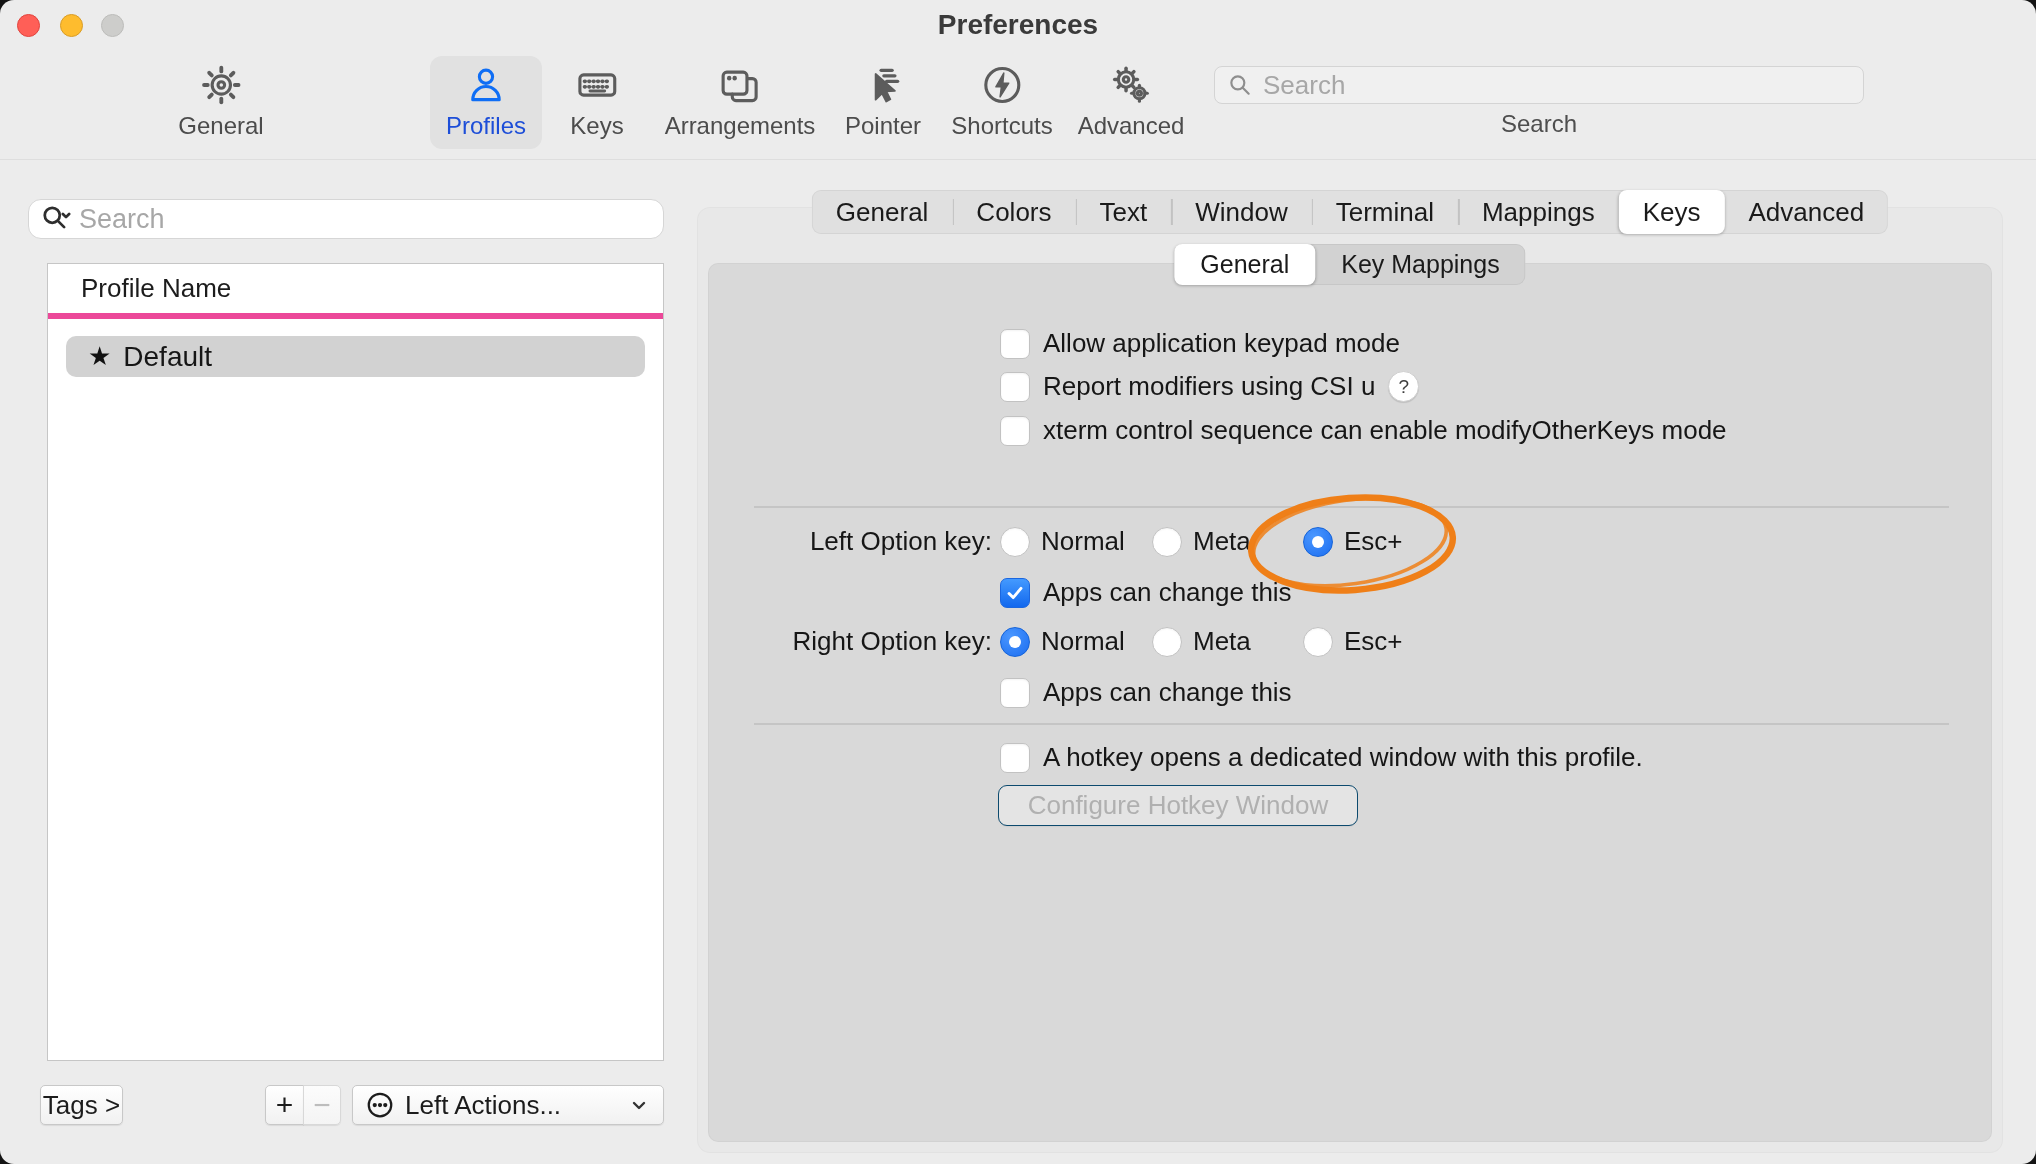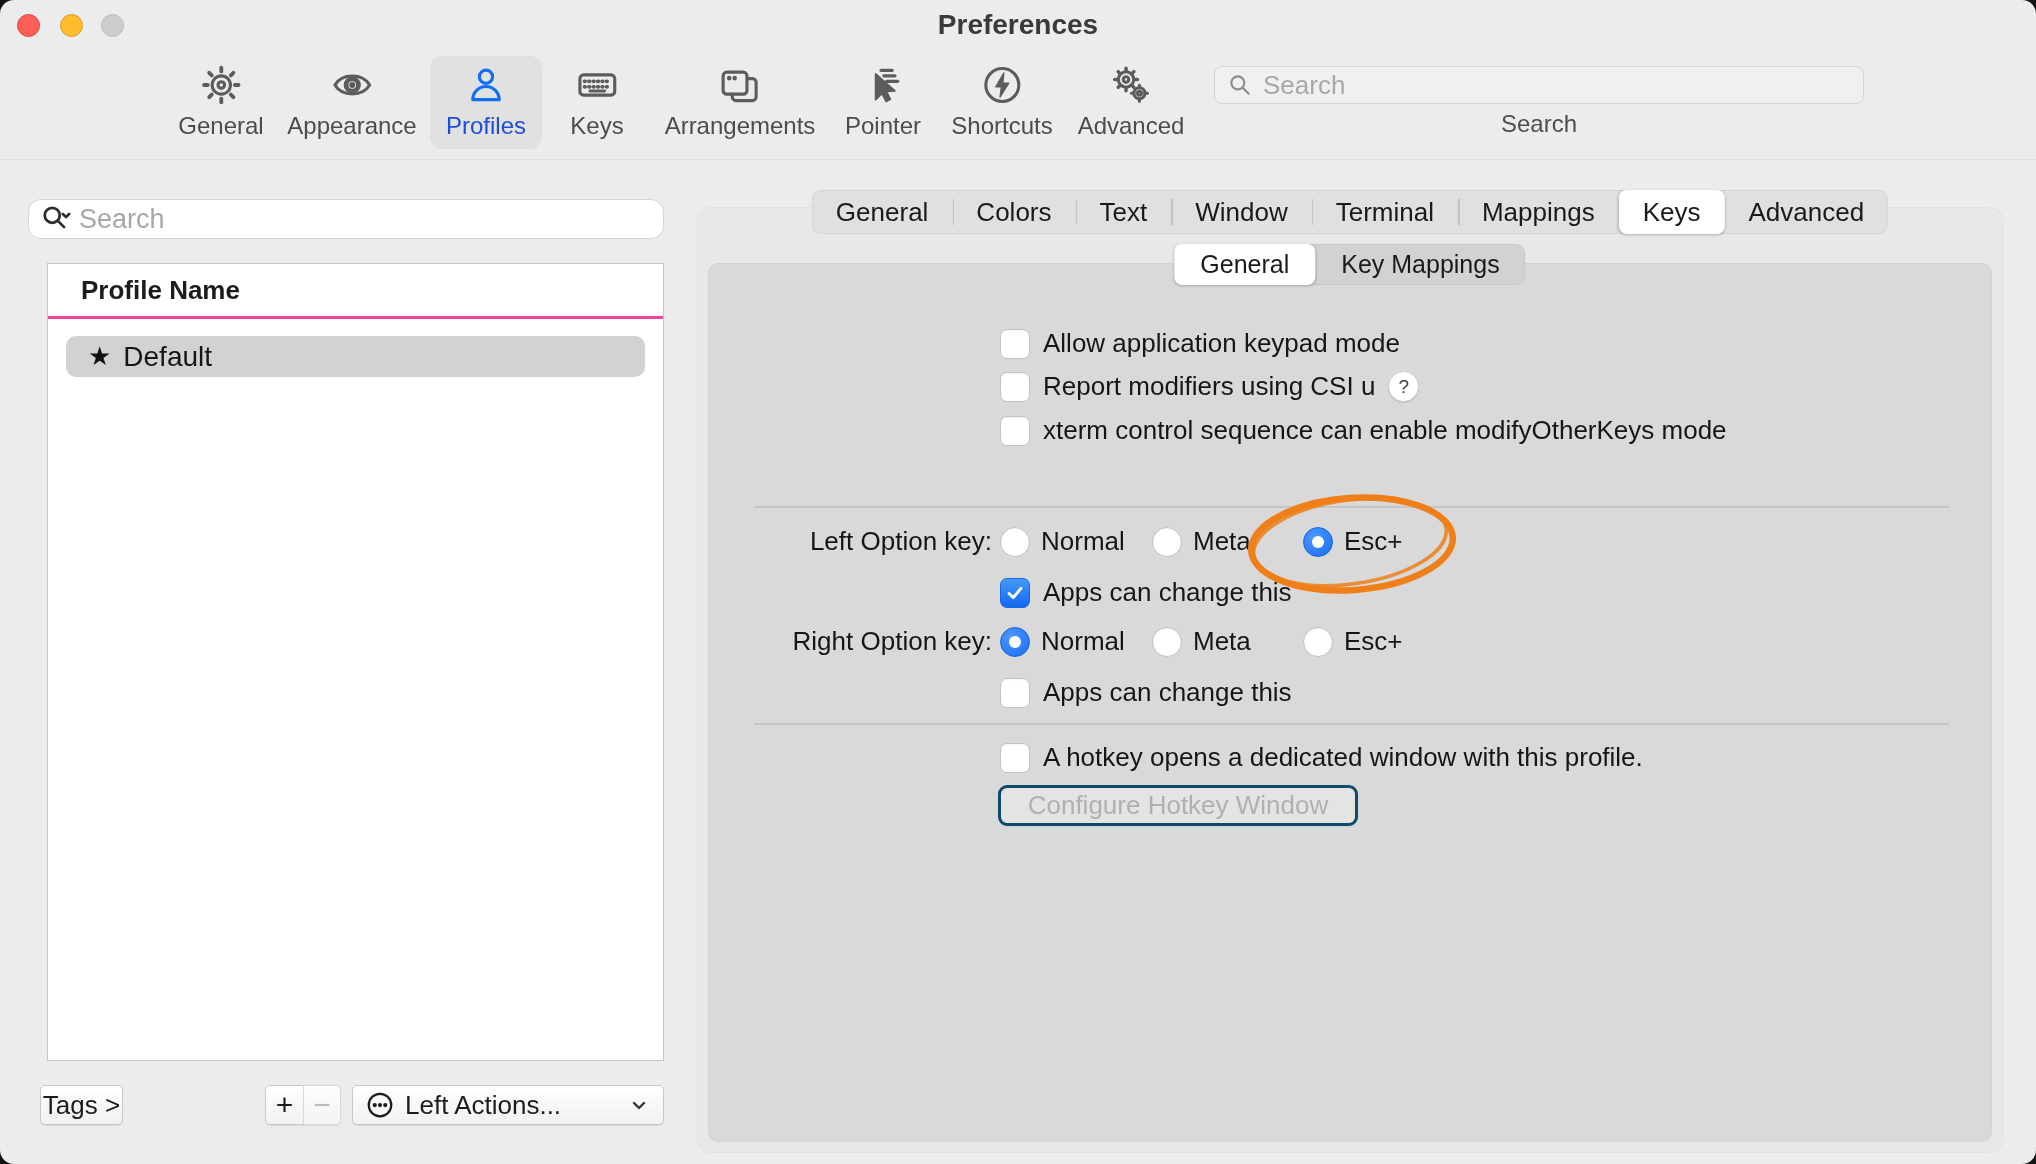--- a/index.html
+++ b/index.html
@@ -58,21 +58,21 @@
     background:#ffffff; border:1px solid #d6d6d6; border-radius:13px;
     display:flex; align-items:center; padding:0 12px; gap:8px;
   }
   .side-search svg { width:30px; height:30px; stroke:#2e2e2e; fill:none; stroke-width:2.2; stroke-linecap:round; stroke-linejoin:round; }
   .side-search input { flex:1; border:none; outline:none; background:transparent; font-size:27px; font-family:inherit; color:#222; }
   .profile-list {
     position:absolute; left:47px; top:263px; width:617px; height:798px;
     background:#ffffff; border:1px solid #c6c6c6;
   }
   .list-header { height:55px; display:flex; align-items:center; padding-left:33px;
-    font-size:26px; color:#1c1c1c; border-bottom:3px solid #ec4899;font-weight:bold; }
+    font-size:26px; color:#1c1c1c; border-bottom:6px solid #ec4899; }
   .profile-row {
     position:absolute; left:18px; right:18px; top:72px; height:41px;
     background:#d2d2d2; border-radius:10px;
     display:flex; align-items:center; padding-left:22px; gap:12px; font-size:28px;
   }
   .profile-row .star { font-size:26px; color:#111; }
   
   .bevel {
     background:linear-gradient(#ffffff,#f1f1f1);
     border:1px solid #c8c8c8; border-radius:5px;
@@ -152,21 +152,21 @@
   .divider { position:absolute; left:46px; right:43px; height:1.5px; background:#c5c5c5; }
   .help-btn {
     width:31px; height:31px; border-radius:50%;
     background:#ffffff; border:1px solid #d0d0d0;
     box-shadow:0 1px 1px rgba(0,0,0,0.12);
     display:flex; align-items:center; justify-content:center;
     font-size:19px; color:#3c3c3c;
   }
   .config-btn {
     position:absolute; left:290px; top:522px; width:360px; height:41px;
-    background:#e4e4e4; border:3px solid #0c4a6e; border-radius:9px;
+    background:#e4e4e4; border:1px solid #0c4a6e; border-radius:9px;
     box-shadow:0 1px 1px rgba(0,0,0,0.05);
     font-size:26px; color:#b0b0b0;
     display:flex; align-items:center; justify-content:center;
   }
   .annotation-svg { position:absolute; left:1200px; top:478px; pointer-events:none; }
 </style>
 </head>
 <body>
 
 <div class="window">
@@ -190,30 +190,20 @@
               <line x1="4.6" y1="12" x2="2.6" y2="12"></line>
               <line x1="19.4" y1="12" x2="21.4" y2="12"></line>
               <line x1="6.8" y1="6.8" x2="5.4" y2="5.4"></line>
               <line x1="17.2" y1="17.2" x2="18.6" y2="18.6"></line>
               <line x1="6.8" y1="17.2" x2="5.4" y2="18.6"></line>
               <line x1="17.2" y1="6.8" x2="18.6" y2="5.4"></line>
             </g>
           </svg>
       </span>
       <span class="tlabel">General</span>
-    </div>
-    <div class="titem" style="left:352px">
-      <span class="ticon">
-        <svg viewBox="0 0 24 24">
-            <path d="M2.5,12 C6.5,5.5 17.5,5.5 21.5,12 C17.5,18.5 6.5,18.5 2.5,12 Z"></path>
-            <circle cx="12" cy="12" r="3.4" stroke-width="2.6"></circle>
-            <circle cx="12" cy="12" r="0.8" fill="#5c5c5c"></circle>
-          </svg>
-      </span>
-      <span class="tlabel">Appearance</span>
     </div>
     <div class="titem selected" style="left:486px">
       <span class="ticon">
         <svg viewBox="0 0 24 24">
             <circle cx="12" cy="7.5" r="3.6"></circle>
             <path d="M4.8,20 a7.2,7.2 0 0 1 14.4,0 Z"></path>
           </svg>
       </span>
       <span class="tlabel">Profiles</span>
     </div>

